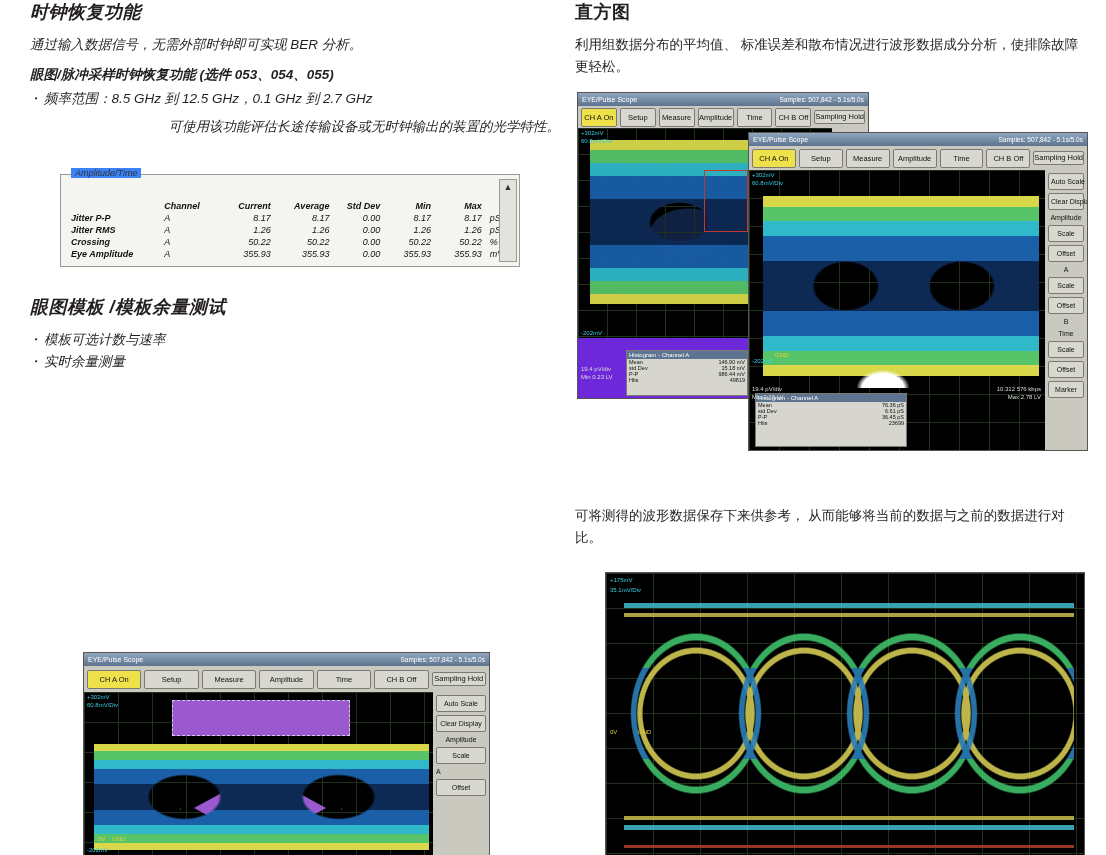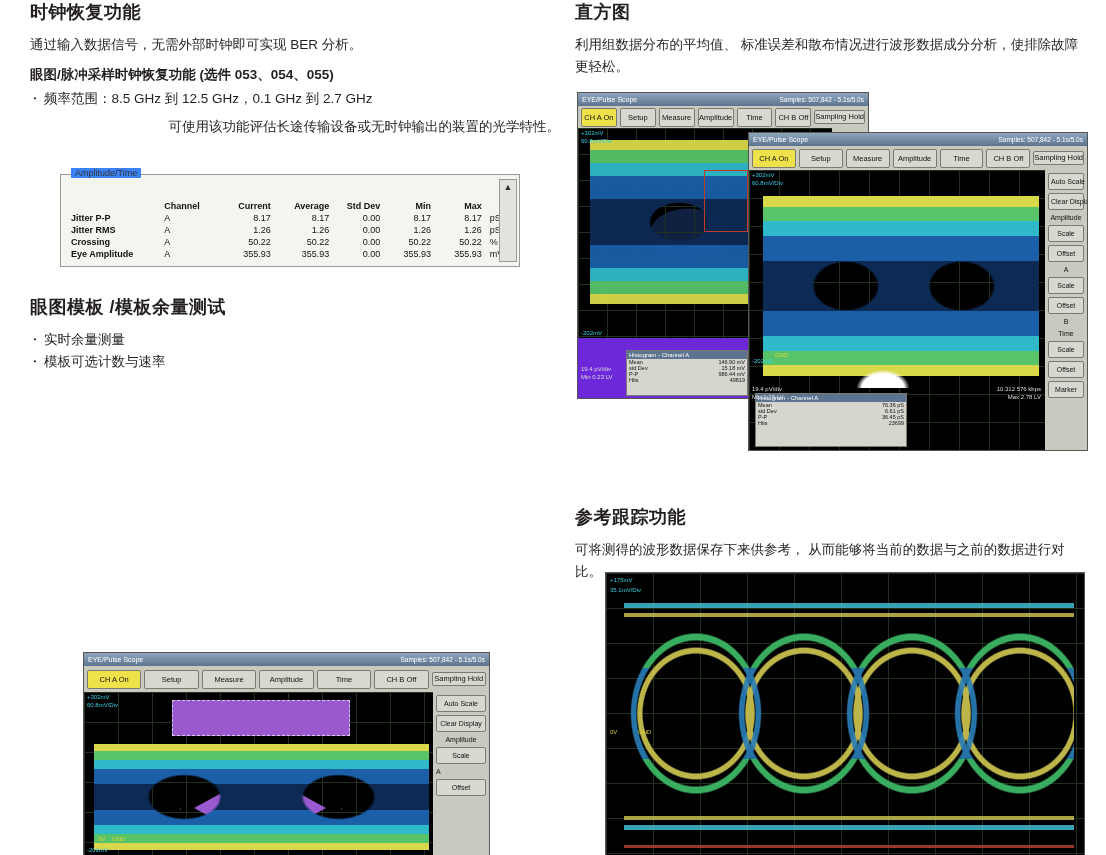--- a/index.html
+++ b/index.html
@@ -6,21 +6,21 @@
   body{
     width:1106px;height:855px;
     background:#ffffff;
     font-family:"Liberation Sans","DejaVu Sans",sans-serif;
     color:#231f20;
     position:relative;
     overflow:hidden;
   }
   .page{position:relative;width:1106px;height:855px;}
   .col{position:absolute;top:0;}
-  .col-left{left:30px;width:530px;}
+  .col-left{left:30px;width:530px;font-style:italic;}
   .col-right{left:575px;width:510px;}
 
   h2.section{
     font-size:18px;font-weight:bold;margin:0 0 10px 0;letter-spacing:.5px;
   }
   h3.sub{
     font-size:13.5px;font-weight:bold;margin:0 0 4px 0;
   }
   p.body{
     font-size:13.5px;line-height:1.6;margin:0 0 10px 0;
@@ -172,35 +172,34 @@
       <div class="scroll-strip">
         <div class="arrow">▲</div>
       </div>
     </div>
 
     <div style="height:28px"></div>
 
     <div class="block">
       <h2 class="section">眼图模板 /模板余量测试</h2>
       <ul class="bullets">
+        <li>模板可选计数与速率</li>
         <li>实时余量测量</li>
-        <li>模板可选计数与速率</li>
       </ul>
     </div>
   </div>
 
   <div class="col col-right">
     <div class="block">
       <h2 class="section">直方图</h2>
       <p class="body">利用组数据分布的平均值、 标准误差和散布情况进行波形数据成分分析，使排除故障更轻松。</p>
     </div>
   </div>
 
   <div style="position:absolute;left:575px;top:505px;width:510px;">
-    <h2 class="section">参考跟踪功能</h2>
     <p class="body">可将测得的波形数据保存下来供参考， 从而能够将当前的数据与之前的数据进行对比。</p>
   </div>
 
   <div class="shot" style="left:577px;top:92px;width:290px;width:290px;height:305px;position:absolute;border:1px solid #555;">
     <div class="titlebar">
       <span>EYE/Pulse Scope</span>
       <span class="right">Samples: 507,842 - 5.1s/5.0s</span>
     </div>
     <div class="menubar" style="top:13px;height:22px;">
       <div class="mbtn accent">CH A On</div>

